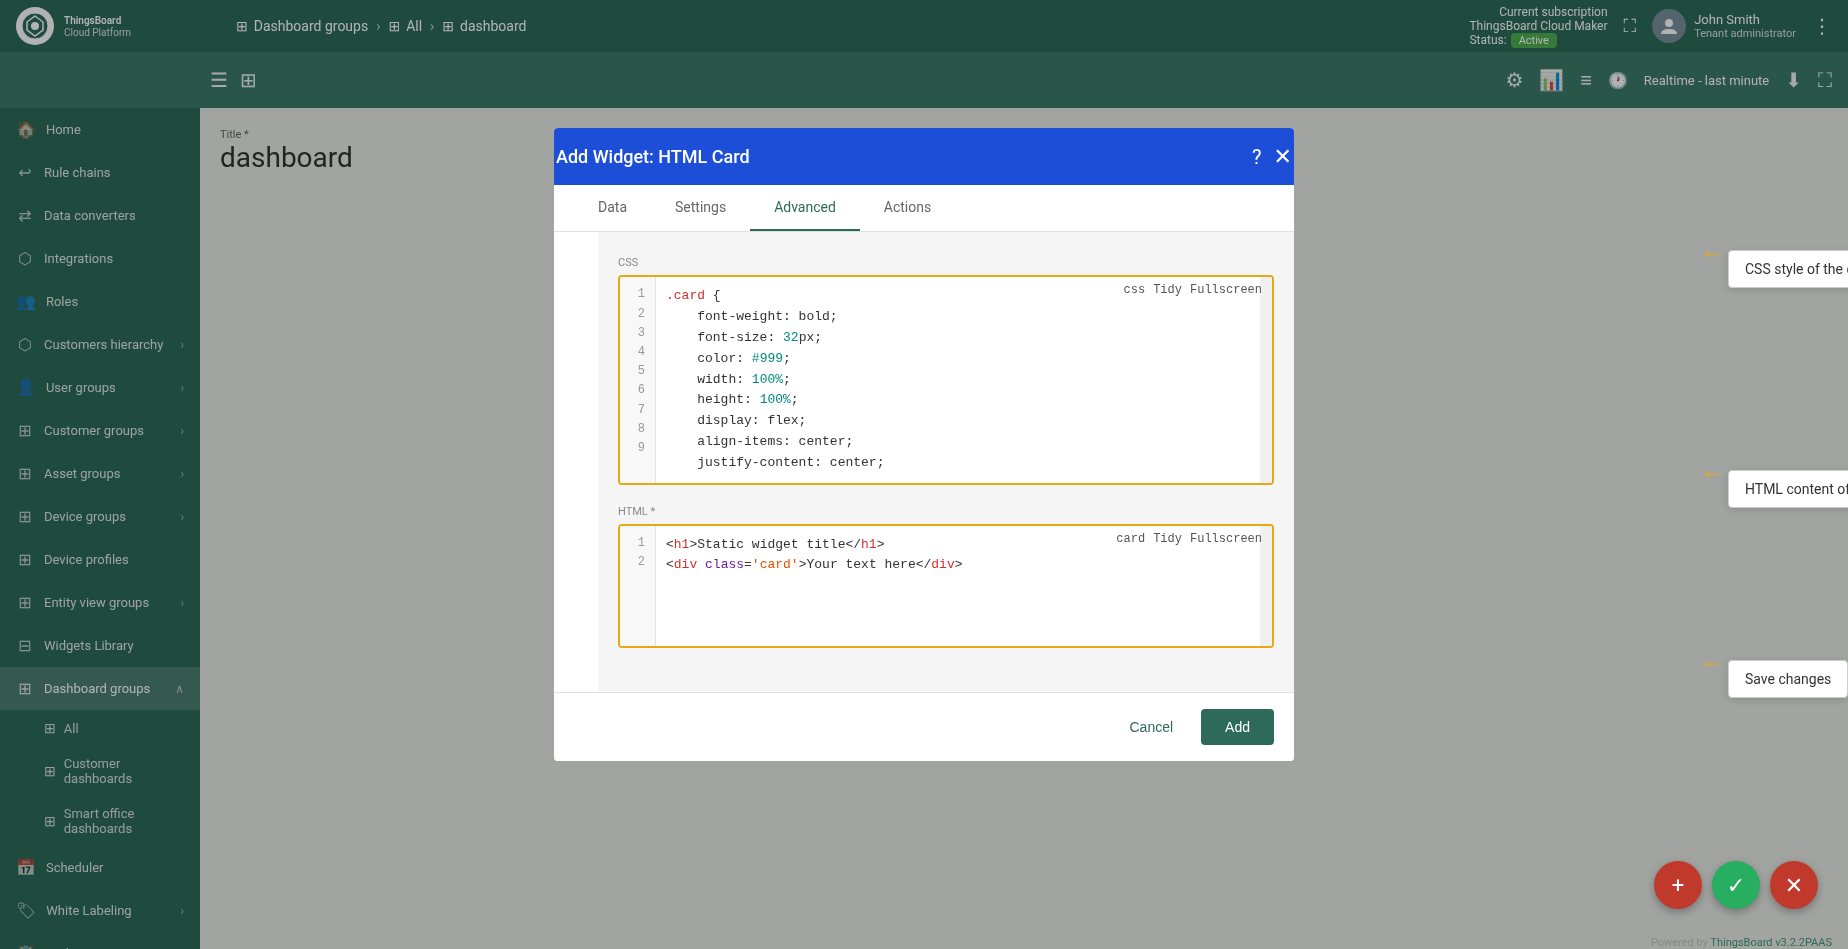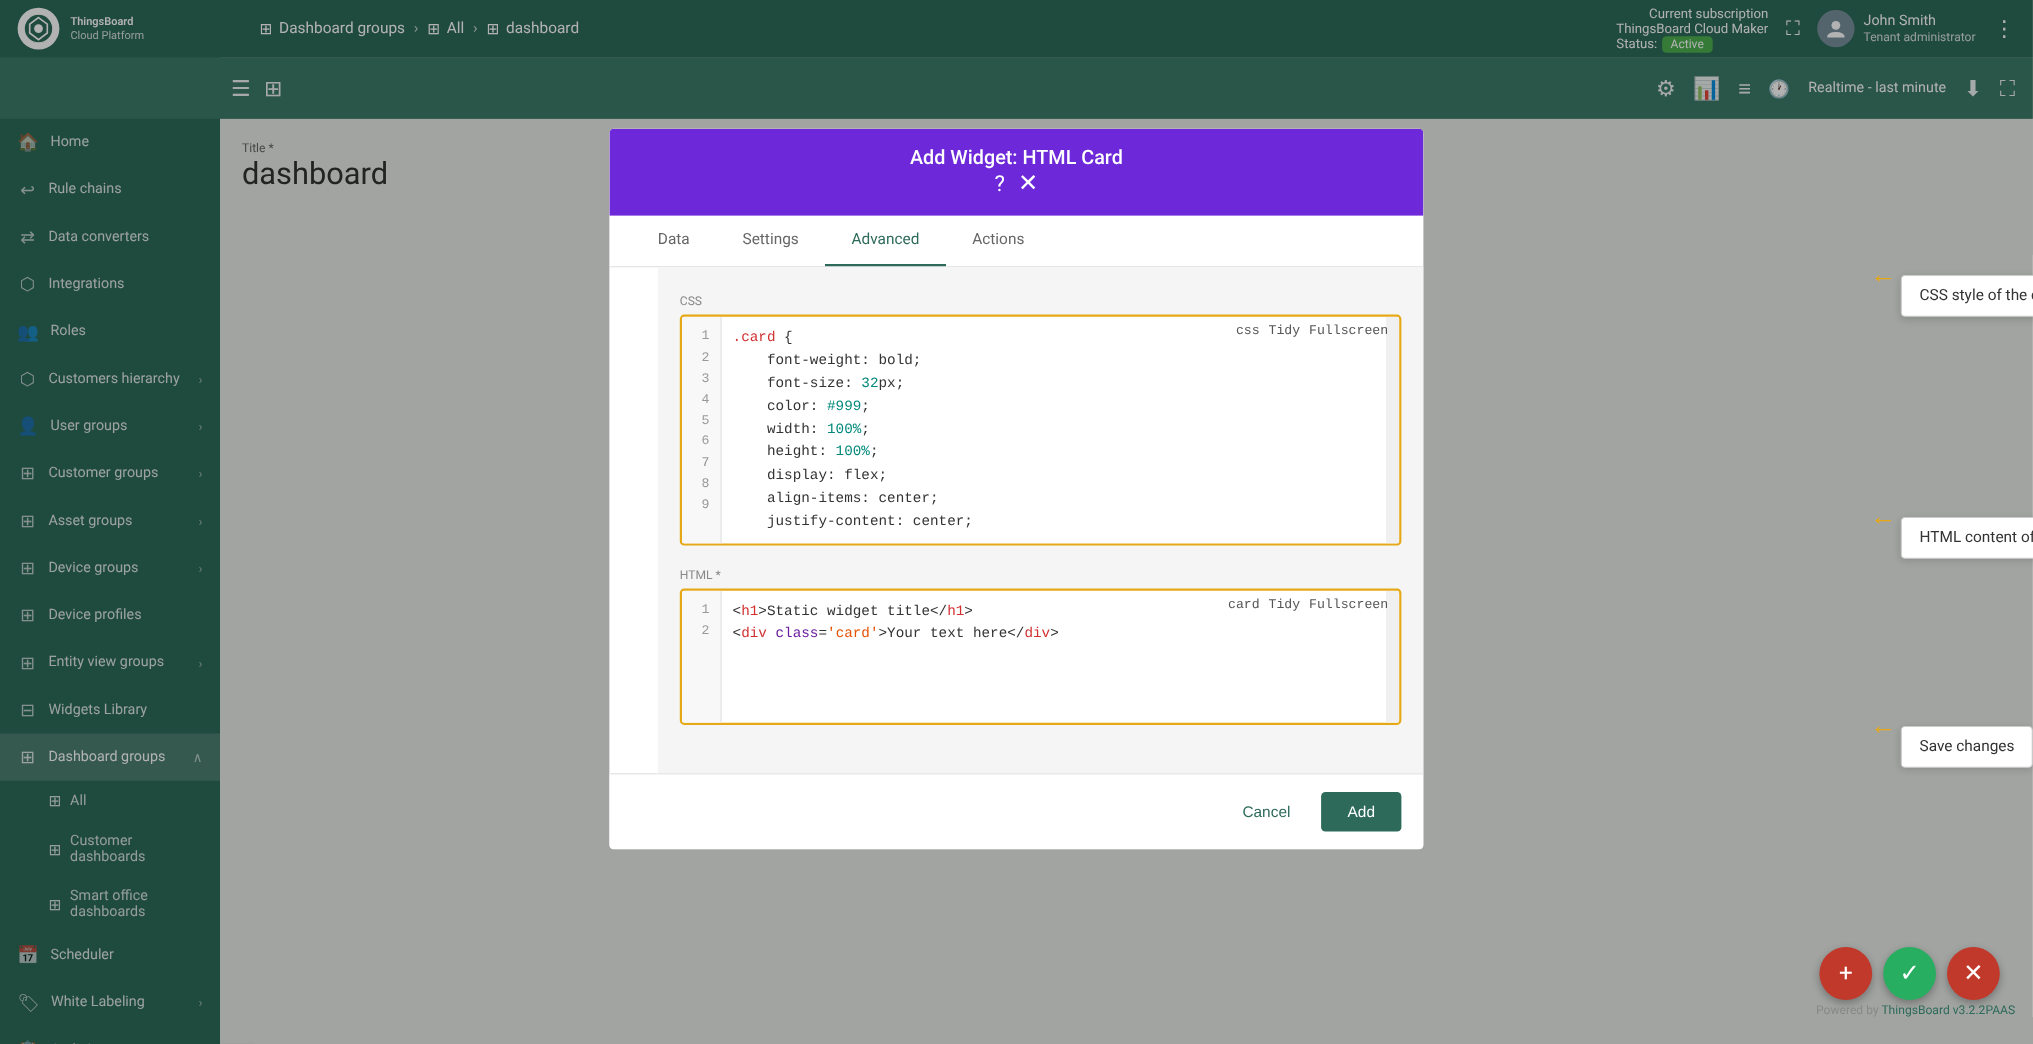--- a/index.html
+++ b/index.html
@@ -123,24 +123,24 @@
       background: white;
       width: 740px;
       max-height: 780px;
       border-radius: 4px;
       overflow: hidden;
       display: flex; flex-direction: column;
       position: relative;
       margin-top: -60px;
     }
     .modal-header {
-      background: #6d28d9;
+      background: #1d4ed8;
       color: white;
       padding: 16px 2px;
-      display: flex; align-items: center; justify-content: space-between; flex-direction: column;
+      display: flex; align-items: center; justify-content: space-between;
     }
     .modal-title { font-size: 18px; font-weight: 500; }
     .modal-header-actions { display: flex; align-items: center; gap: 12px; }
     .modal-close { color: white; font-size: 22px; cursor: pointer; }
 
     .modal-tabs {
       display: flex;
       border-bottom: 1px solid #e0e0e0;
       padding: 0 20px;
     }
@@ -265,21 +265,21 @@
       color: white;
       display: flex; align-items: center; justify-content: center;
       font-size: 22px;
       cursor: pointer;
       box-shadow: 0 3px 8px rgba(0,0,0,0.3);
     }
     .fab.green { background: #27ae60; }
     .fab.red { background: #c0392b; }
 
     .powered-by {
-      position: fixed; bottom: 24px; right: 16px;
+      position: fixed; bottom: 0; right: 16px;
       font-size: 11px; color: #888; z-index: 400;
     }
     .powered-by a { color: #2d6a5a; text-decoration: none; }
     
     .modal-body::-webkit-scrollbar { width: 8px; }
     .modal-body::-webkit-scrollbar-track { background: #f0f0f0; }
     .modal-body::-webkit-scrollbar-thumb { background: #ccc; border-radius: 4px; }
   </style>
 </head>
 <body>

